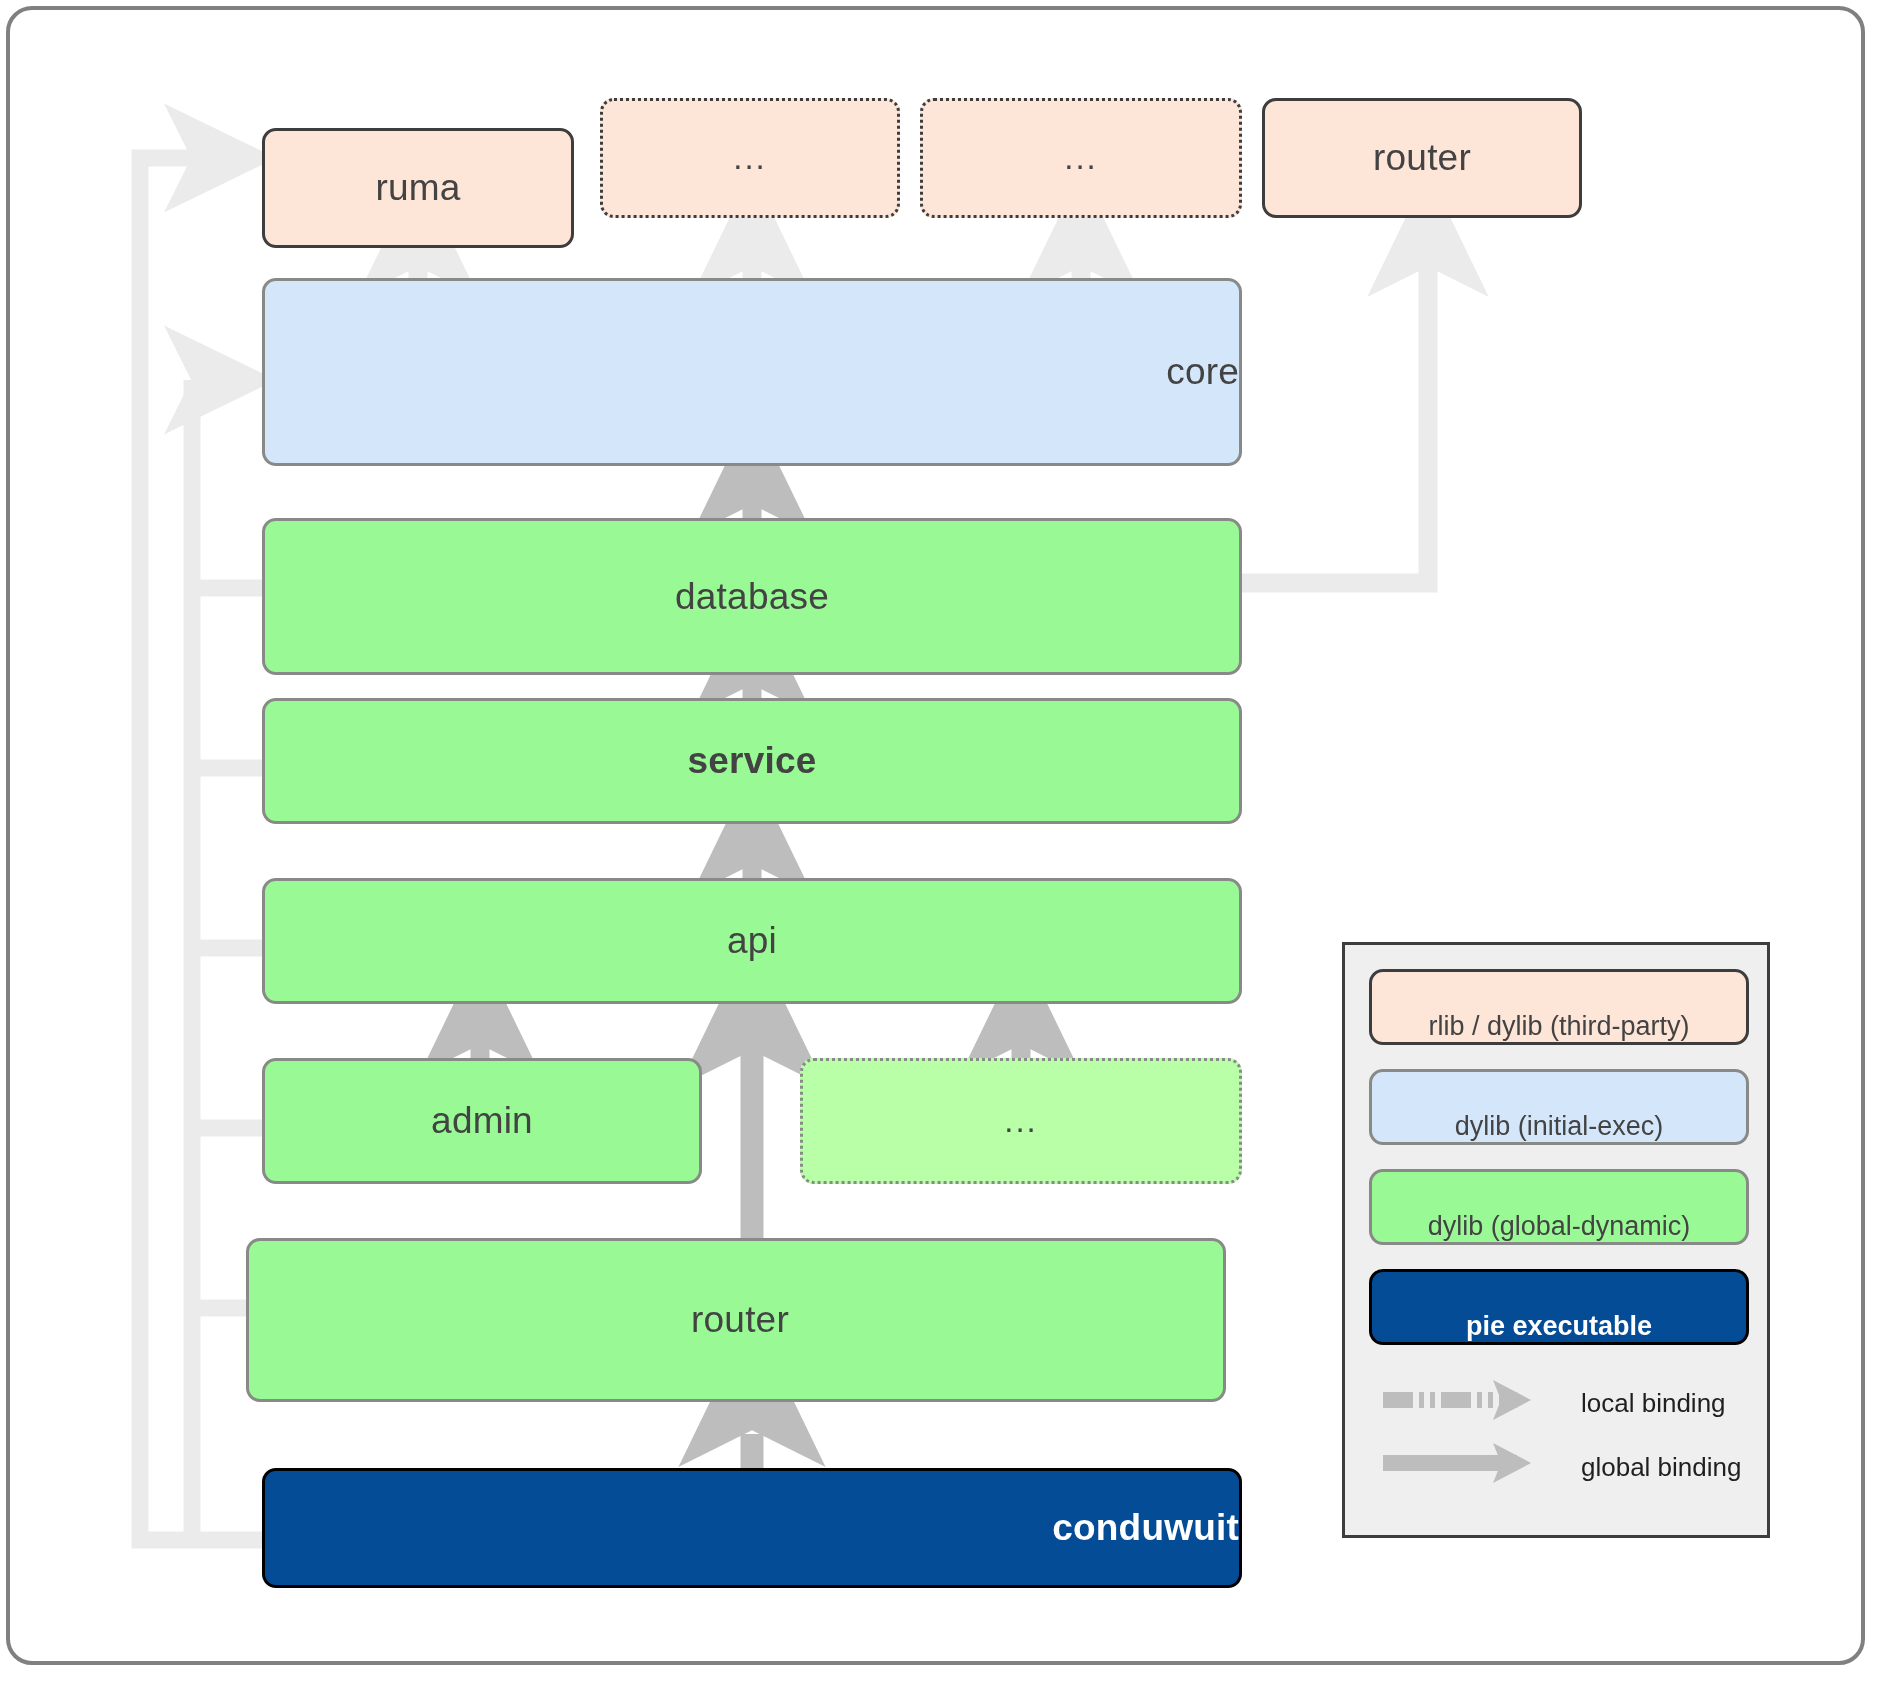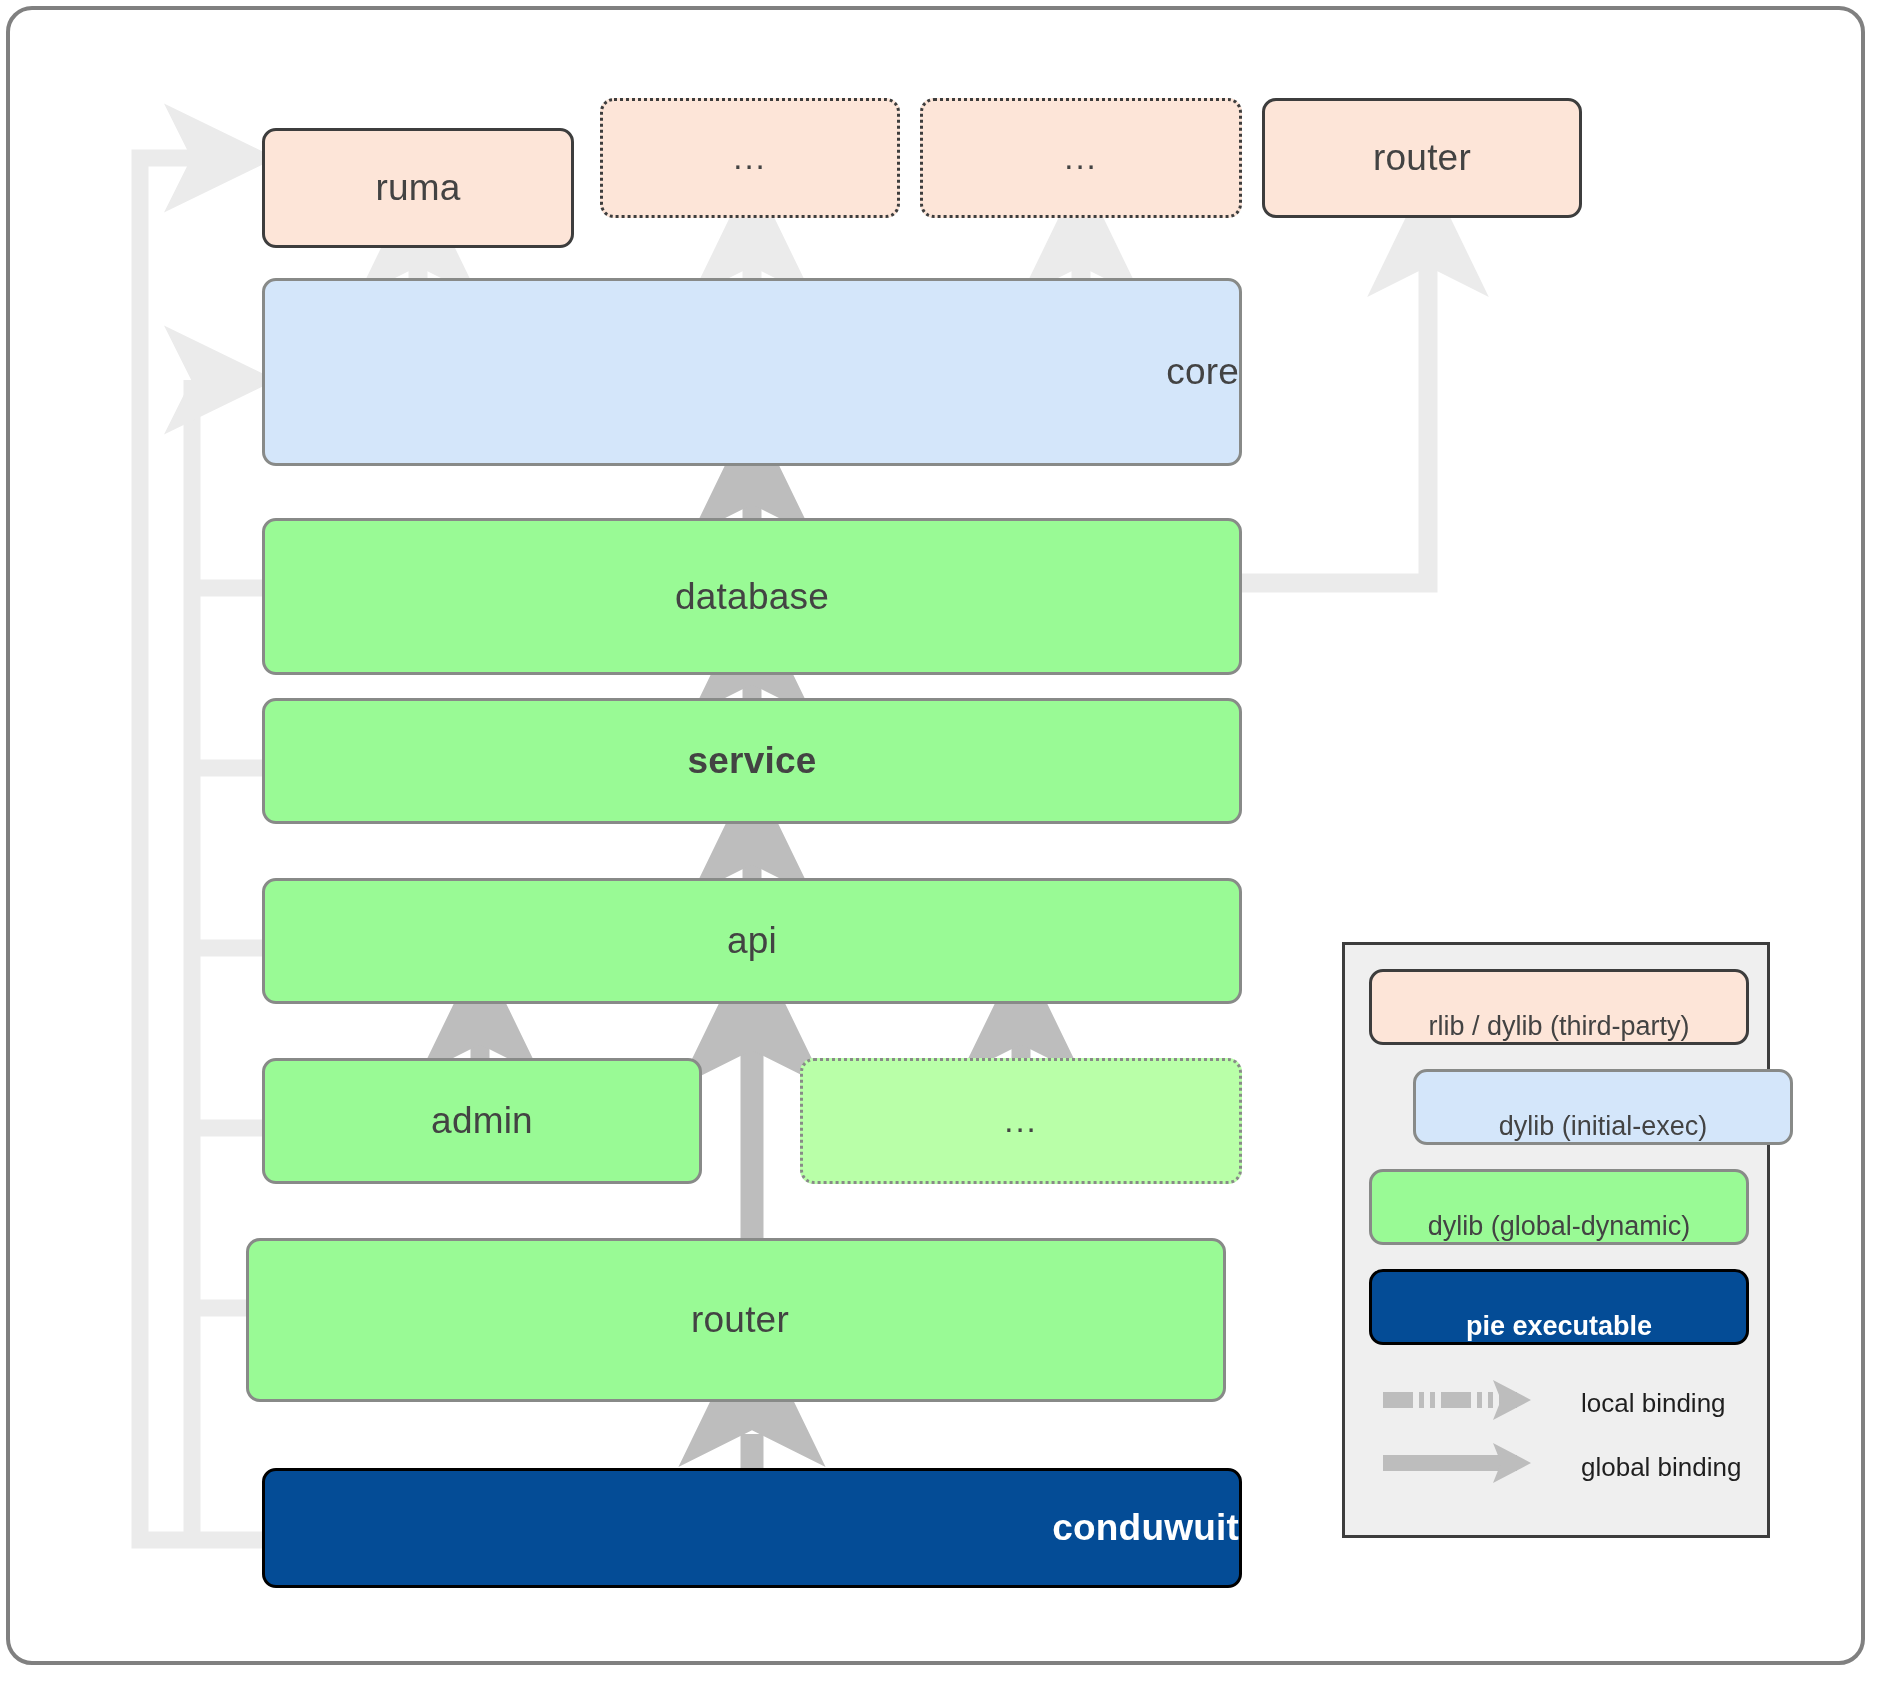--- a/index.html
+++ b/index.html
@@ -80,21 +80,21 @@
     height: 76px;
     border-radius: 14px;
     box-sizing: border-box;
     display: flex;
     align-items: flex-end;
     justify-content: center;
     font-size: 27px;
     color: #434343;
   }
   #lg-third   { top: 24px;  background: #fde5d8; border: 3px solid #3d3d3d; }
-  #lg-initex  { top: 124px; background: #d4e6fa; border: 3px solid #888a88; margin-left: 44px; }
+  #lg-initex  { top: 124px; background: #d4e6fa; border: 3px solid #888a88; }
   #lg-globdyn { top: 224px; background: #99fa95; border: 3px solid #888a88; }
   #lg-pie     { top: 324px; background: #044c96; border: 3px solid #000000; color:#ffffff; font-weight: bold; }
 
   .lg-label {
     position: absolute;
     font-size: 26px;
     color: #1f1f1f;
     left: 236px;
     white-space: nowrap;
   }

